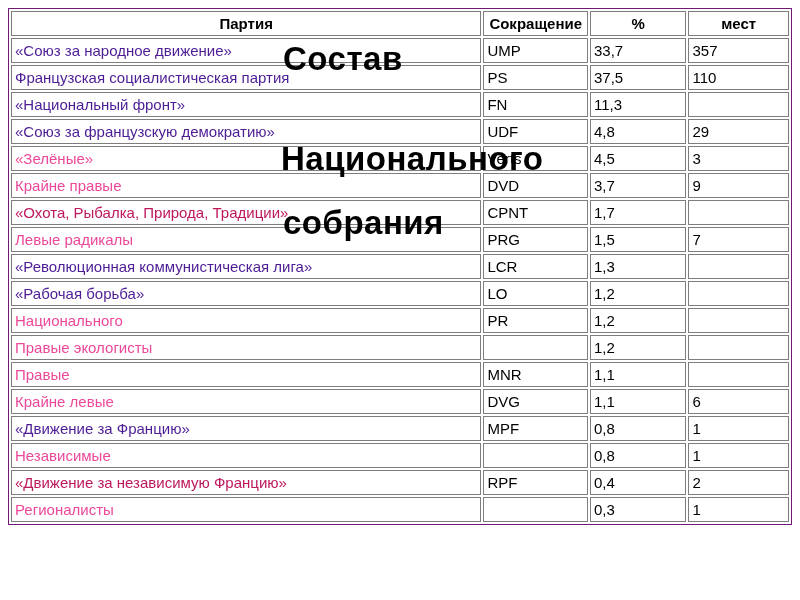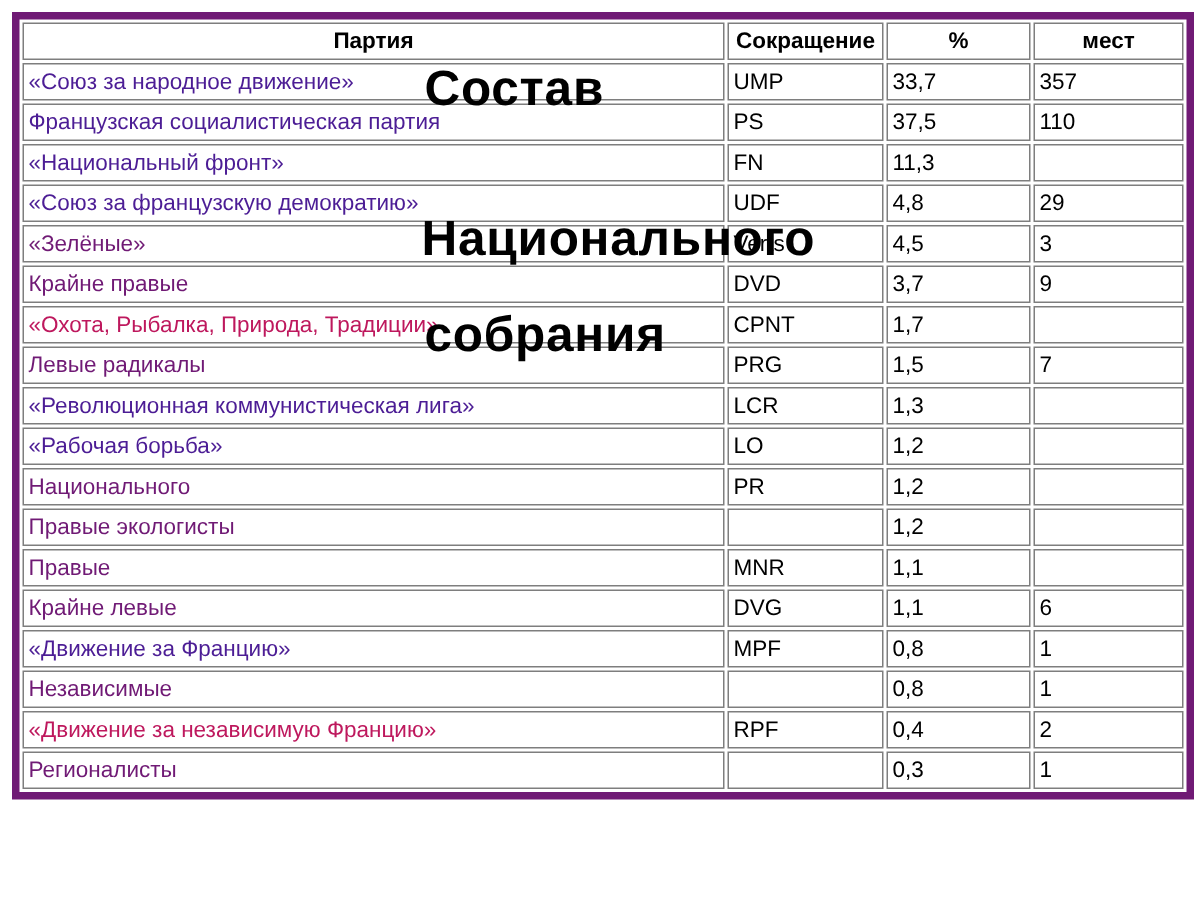--- a/index.html
+++ b/index.html
@@ -17,21 +17,21 @@
     height: 600px;
     background: #ffffff;
   }
   table.parties {
     position: absolute;
     left: 8px;
     top: 8px;
     width: 784px;
     border-collapse: separate;
     border-spacing: 2px;
-    border: 5px solid #701a75;
+    border: 1px solid #701a75;
     background: #ffffff;
     table-layout: fixed;
   }
   th, td {
     border: 1px solid #7e7e7e;
     background: #ffffff;
     height: 25px;
     box-sizing: border-box;
     padding: 1px 3px;
     font-size: 15px;
@@ -45,21 +45,21 @@
     font-weight: bold;
     text-align: center;
   }
   td { text-align: left; }
   col.c-party  { width: 468px; }
   col.c-abbr   { width: 104px; }
   col.c-pct    { width: 96px;  }
   col.c-seats  { width: 100px; }
   td.c-blue  { color: #4c1d95; }
   td.c-red   { color: #be185d; }
-  td.c-black { color: #701a75; }
+  td.c-black { color: #ec4899; }
   
   .slide-title {
     position: absolute;
     left: 0; top: 0;
     width: 736px; height: 600px;
     pointer-events: none;
   }
   .slide-title span {
     position: absolute;
     font-weight: bold;

